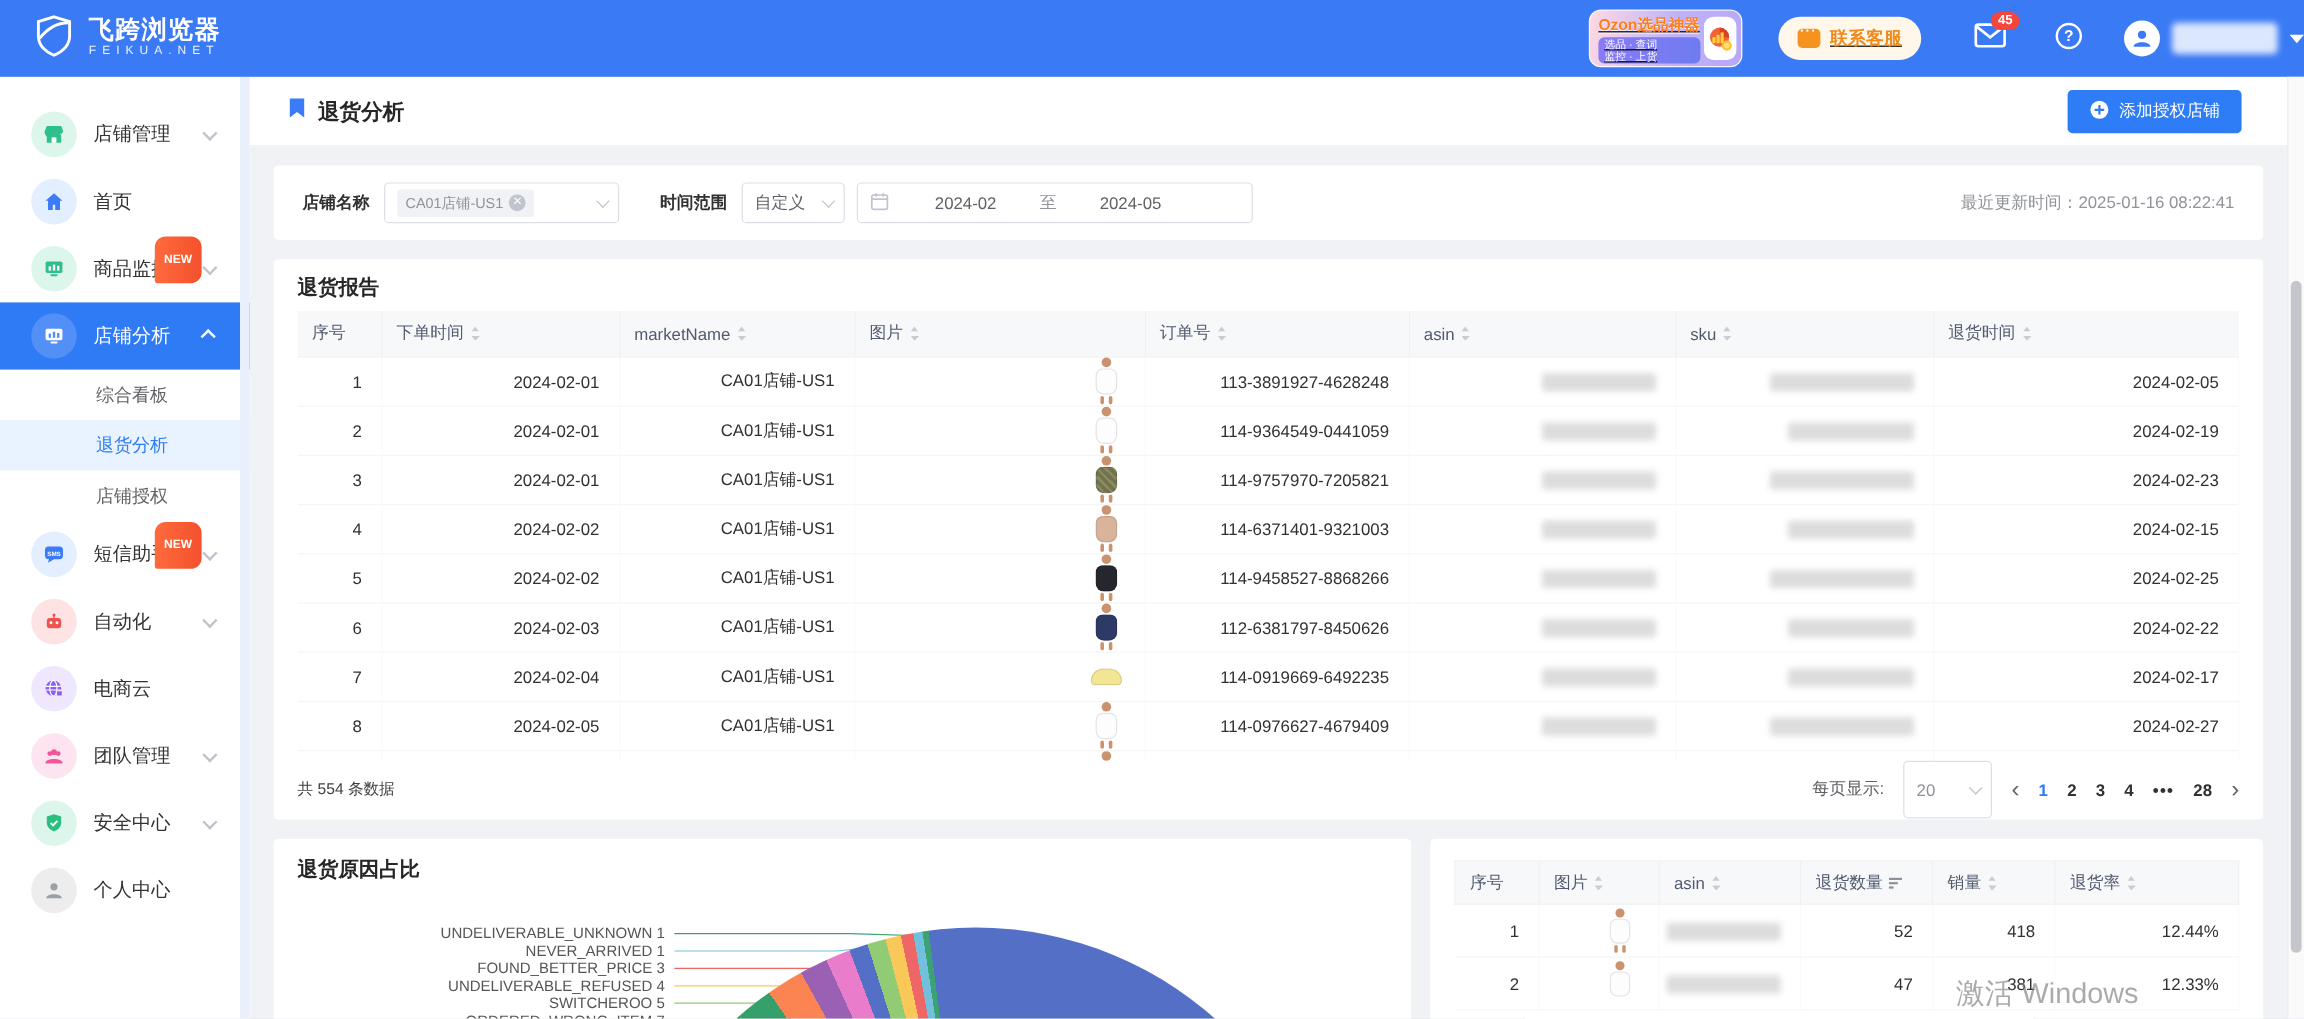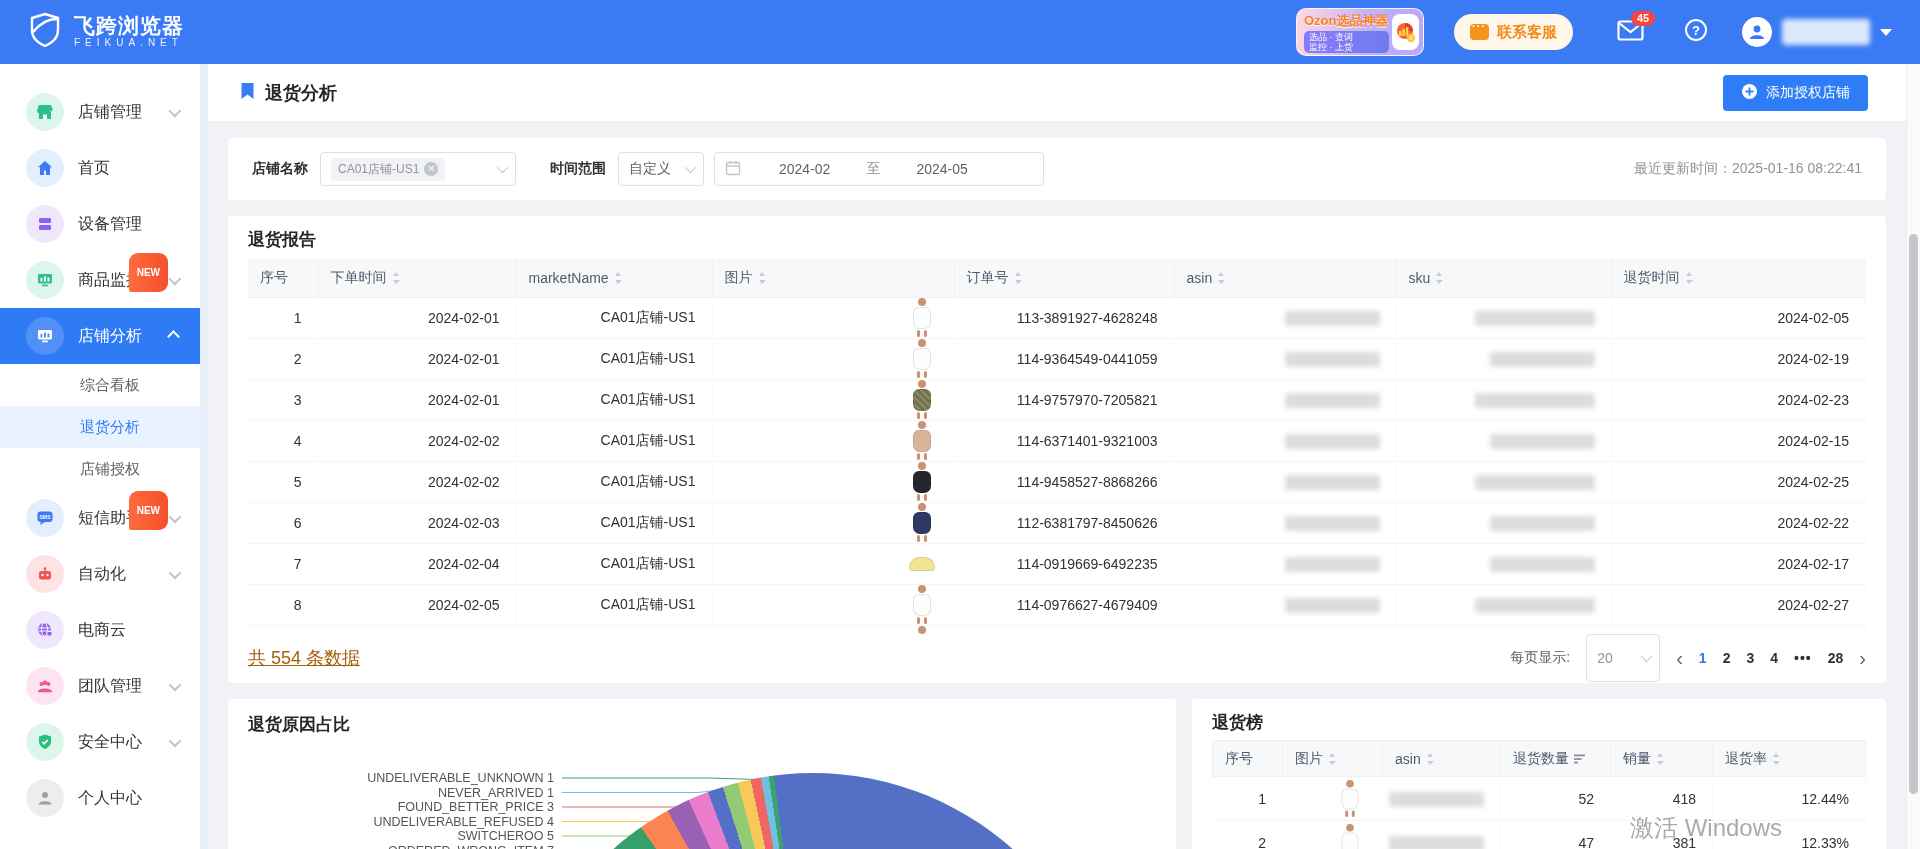--- a/index.html
+++ b/index.html
@@ -5,21 +5,21 @@
   html,body{margin:0;padding:0;background:#dfe3e8;}
   *{box-sizing:border-box;font-family:"Liberation Sans","DejaVu Sans",sans-serif;}
   #app{position:relative;width:1920px;height:849px;background:#f0f2f5;overflow:hidden;}
 
   
   .navbar{position:absolute;top:0;left:0;width:1920px;height:64px;background:#3a7af5;display:flex;align-items:center;justify-content:space-between;z-index:30;}
   .nav-left{display:flex;align-items:center;padding-left:26px;}
   .logo{display:flex;align-items:center;gap:10px;cursor:pointer;}
   .logo-text .lt1{color:#fff;font-size:21px;font-weight:bold;letter-spacing:1px;line-height:22px;}
   .logo-text .lt2{color:rgba(255,255,255,.9);font-size:10px;letter-spacing:5px;line-height:12px;}
-  .nav-right{display:flex;align-items:center;padding-right:28px;}
+  .nav-right{display:flex;align-items:center;text-decoration:underline;}
   .promo{width:128px;height:48px;border-radius:10px;background:linear-gradient(100deg,#ffd9e2 0%,#c0b2fa 55%,#b7a8f8 100%);border:1px solid rgba(255,255,255,.85);display:flex;align-items:center;padding:3px 4px 3px 7px;cursor:pointer;}
   .promo-col{display:flex;flex-direction:column;gap:1px;}
   .promo-title{font-size:13px;font-weight:bold;color:#ff7d1a;text-shadow:0 1px 0 #fff;white-space:nowrap;}
   .promo-tags{background:linear-gradient(90deg,#8a7bf7,#6f7bf0);border-radius:5px;padding:1px 5px;display:flex;flex-direction:column;}
   .promo-tags span{color:#fff;font-size:9px;line-height:10px;white-space:nowrap;}
   .promo-chart{width:34px;height:36px;margin-left:3px;background:#fff;border-radius:8px;display:flex;align-items:center;justify-content:center;}
   .contact{height:36px;border-radius:18px;background:#fff8ea;display:flex;align-items:center;gap:8px;padding:0 16px;margin-left:30px;cursor:pointer;}
   .contact .ct-label{color:#f08a1d;font-size:15px;font-weight:bold;white-space:nowrap;}
   .chat-ic{width:19px;height:16px;background:#f6921e;border-radius:4px;position:relative;}
   .chat-ic::before{content:"···";position:absolute;top:-4px;left:2px;color:#fff;font-size:11px;font-weight:bold;letter-spacing:1px;}
@@ -72,21 +72,21 @@
 
   .report-card{margin-top:16px;background:#fff;border-radius:4px;padding:12px 20px 10px;}
   .card-title{font-size:17px;color:#262626;font-weight:600;}
   .table-clip{height:376px;overflow:hidden;margin-top:8px;}
   table.rep{width:100%;border-collapse:collapse;table-layout:fixed;}
   table.rep th{height:38px;background:#f7f8fa;font-weight:normal;font-size:14px;color:#515a6e;text-align:left;padding:0 0 0 12px;border:1px solid #f0f0f0;border-top:none;}
   table.rep th:first-child{border-left:none;} table.rep th:last-child{border-right:none;}
   table.rep td{height:40px;font-size:14px;color:#303133;text-align:right;padding:0 16px 0 0;border-bottom:1px solid #f5f5f6;border-right:1px solid #fafafa;}
   .th-inner{display:inline-flex;align-items:center;gap:5px;cursor:pointer;}
   .report-footer{display:flex;align-items:center;margin-top:8px;height:30px;}
-  .total{font-size:18px;color:#a16207;text-decoration:underline;}
+  .total{font-size:13px;color:#404040;}
   .pager{margin-left:auto;display:flex;align-items:center;gap:16px;font-size:14px;color:#606266;}
   .size-select{width:74px;height:48px;justify-content:space-between;color:#909399;}
   .pg-arrow{font-size:20px;color:#606266;cursor:pointer;line-height:20px;}
   .pg-num{font-weight:bold;color:#303133;cursor:pointer;}
   .pg-num.cur{color:#2e7bf5;}
   .pg-dots{color:#303133;font-weight:bold;letter-spacing:1px;cursor:pointer;}
 
   
   .pthumb{width:32px;height:40px;display:flex;flex-direction:column;align-items:center;margin-left:auto;}
   .pt-head{width:8px;height:8px;border-radius:50%;background:#c9936f;}
@@ -211,29 +211,20 @@
     </div>
     <div class="side-item">
       <span class="ic-circle bg-blue">
           <svg width="20" height="20" viewBox="0 0 20 20">
             <path d="M10 3 3 9.2h2V17h4v-4.4h2V17h4V9.2h2z" fill="#3b7cf6"></path>
           </svg>
         </span>
       <span class="side-label">首页</span>
     </div>
     <div class="side-item">
-      <span class="ic-circle bg-purple">
-          <svg width="20" height="20" viewBox="0 0 20 20">
-            <rect x="4" y="4" width="12" height="5" rx="1.2" fill="#8f5ff0"></rect>
-            <rect x="4" y="11" width="12" height="5" rx="1.2" fill="#8f5ff0"></rect>
-          </svg>
-        </span>
-      <span class="side-label">设备管理</span>
-    </div>
-    <div class="side-item">
       <span class="ic-circle bg-green">
           <svg width="20" height="20" viewBox="0 0 20 20">
             <rect x="3" y="4" width="14" height="9.5" rx="1.4" fill="#2ec08c"></rect>
             <rect x="5.5" y="8" width="2" height="3.5" fill="#fff"></rect>
             <rect x="9" y="6.5" width="2" height="5" fill="#fff"></rect>
             <rect x="12.5" y="7.5" width="2" height="4" fill="#fff"></rect>
             <rect x="7" y="14.5" width="6" height="1.8" rx="0.9" fill="#2ec08c"></rect>
           </svg>
         </span>
       <span class="side-label">商品监控</span>
@@ -648,21 +639,20 @@
           <polyline points="4,21.5 140,21.5 205,14" fill="none" stroke="#73c0de" stroke-width="1"></polyline>
           <polyline points="4,36 128,36 190,22" fill="none" stroke="#ee6666" stroke-width="1"></polyline>
           <polyline points="4,50.5 118,50.5 168,34" fill="none" stroke="#fac858" stroke-width="1"></polyline>
           <polyline points="4,65 108,65 142,50" fill="none" stroke="#91cc75" stroke-width="1"></polyline>
           <polyline points="4,79.5 98,79.5 116,64" fill="none" stroke="#5470c6" stroke-width="1"></polyline>
         </svg>
         <div class="pie"></div>
       </div>
 
       <div class="rank-card">
-        <div class="card-title">退货榜</div>
         <table class="rank">
           <colgroup>
               <col style="width:70px">
               <col style="width:100px">
               <col style="width:118px">
               <col style="width:110px">
               <col style="width:102px">
               <col>
             </colgroup>
           <thead>

